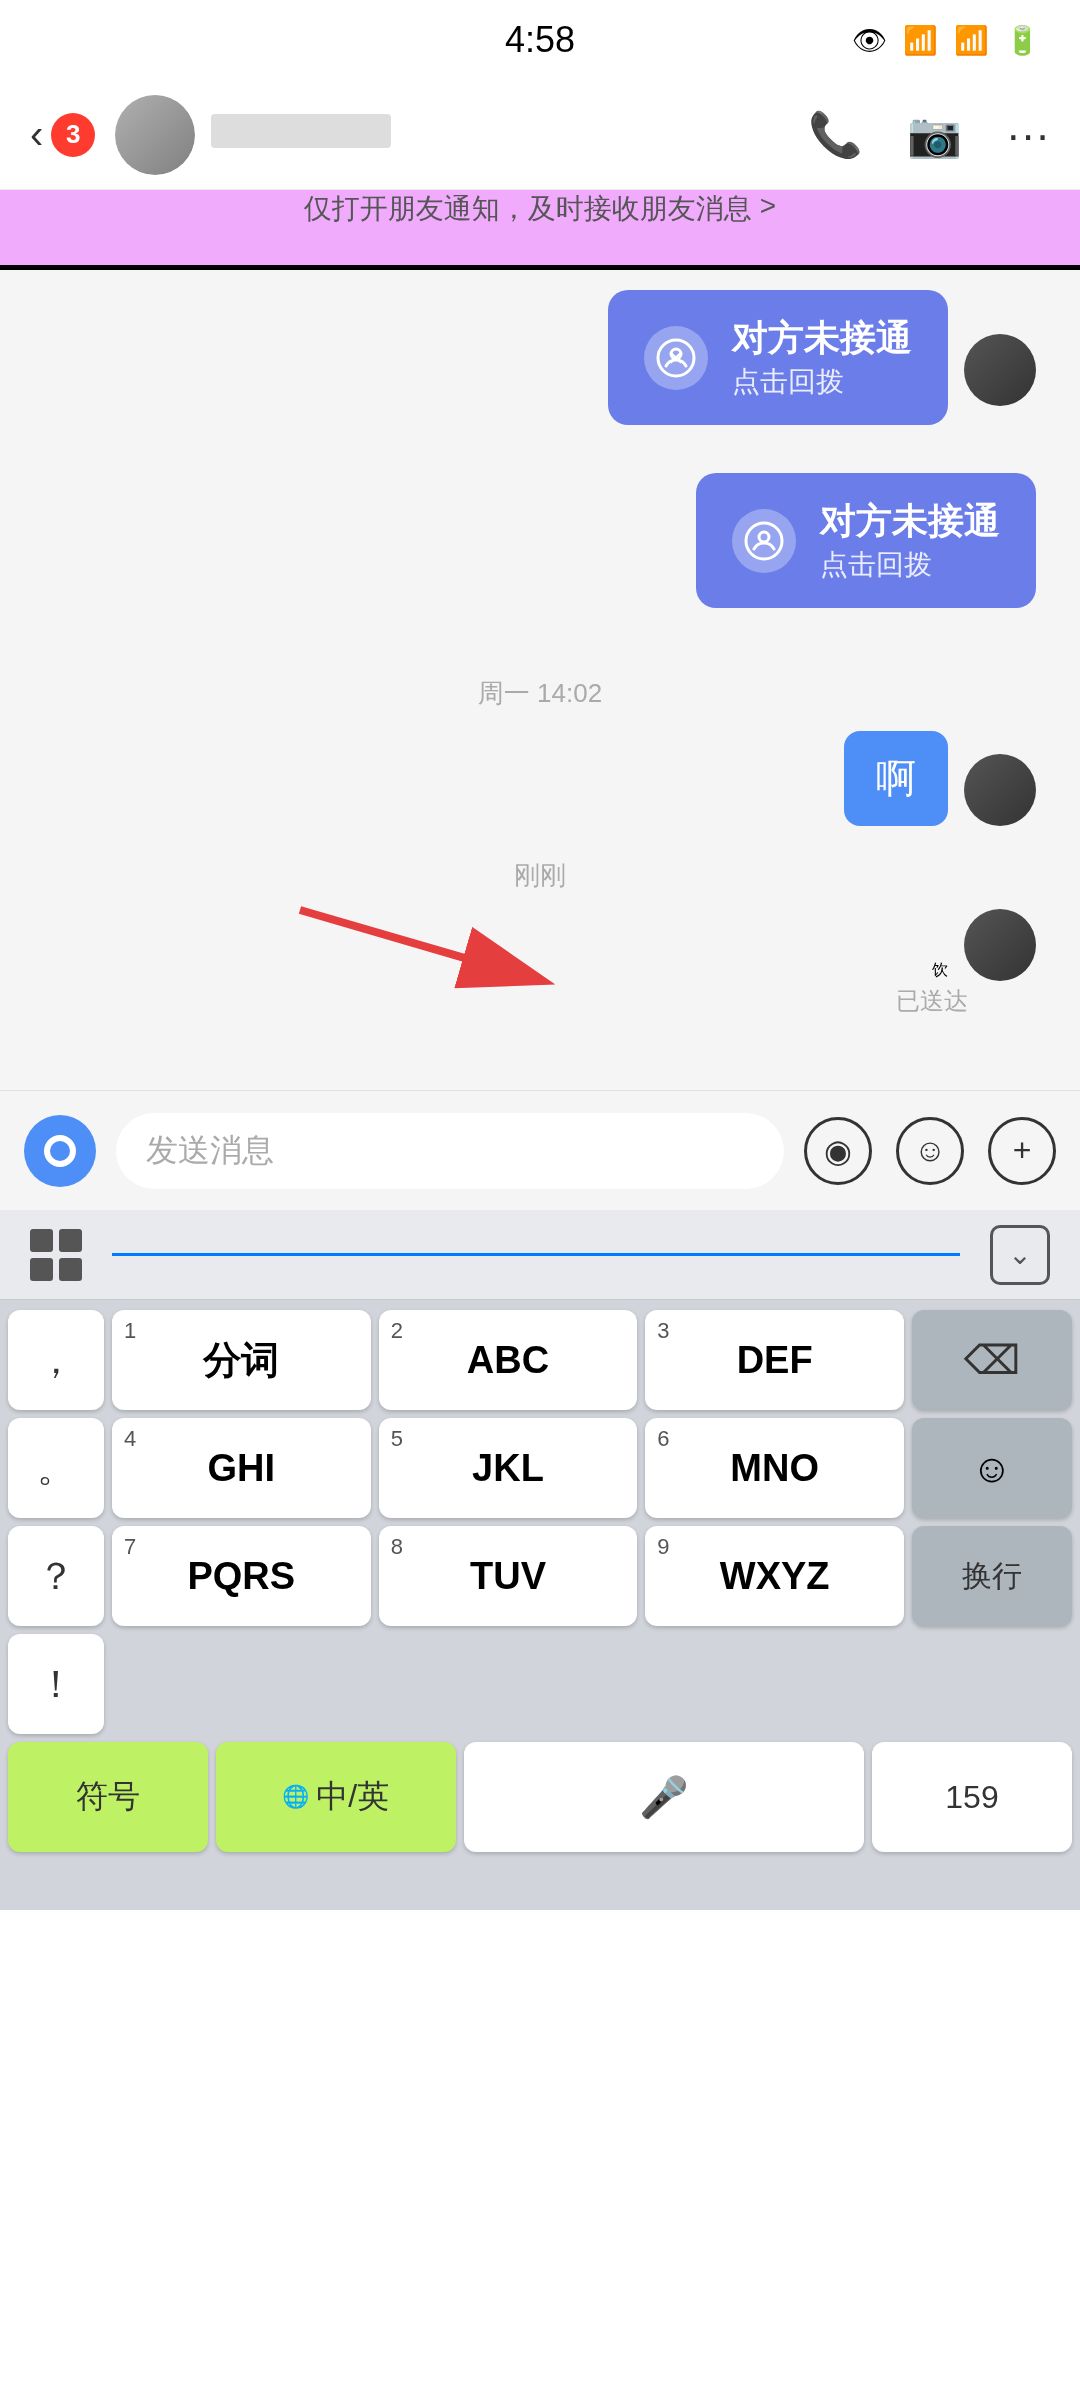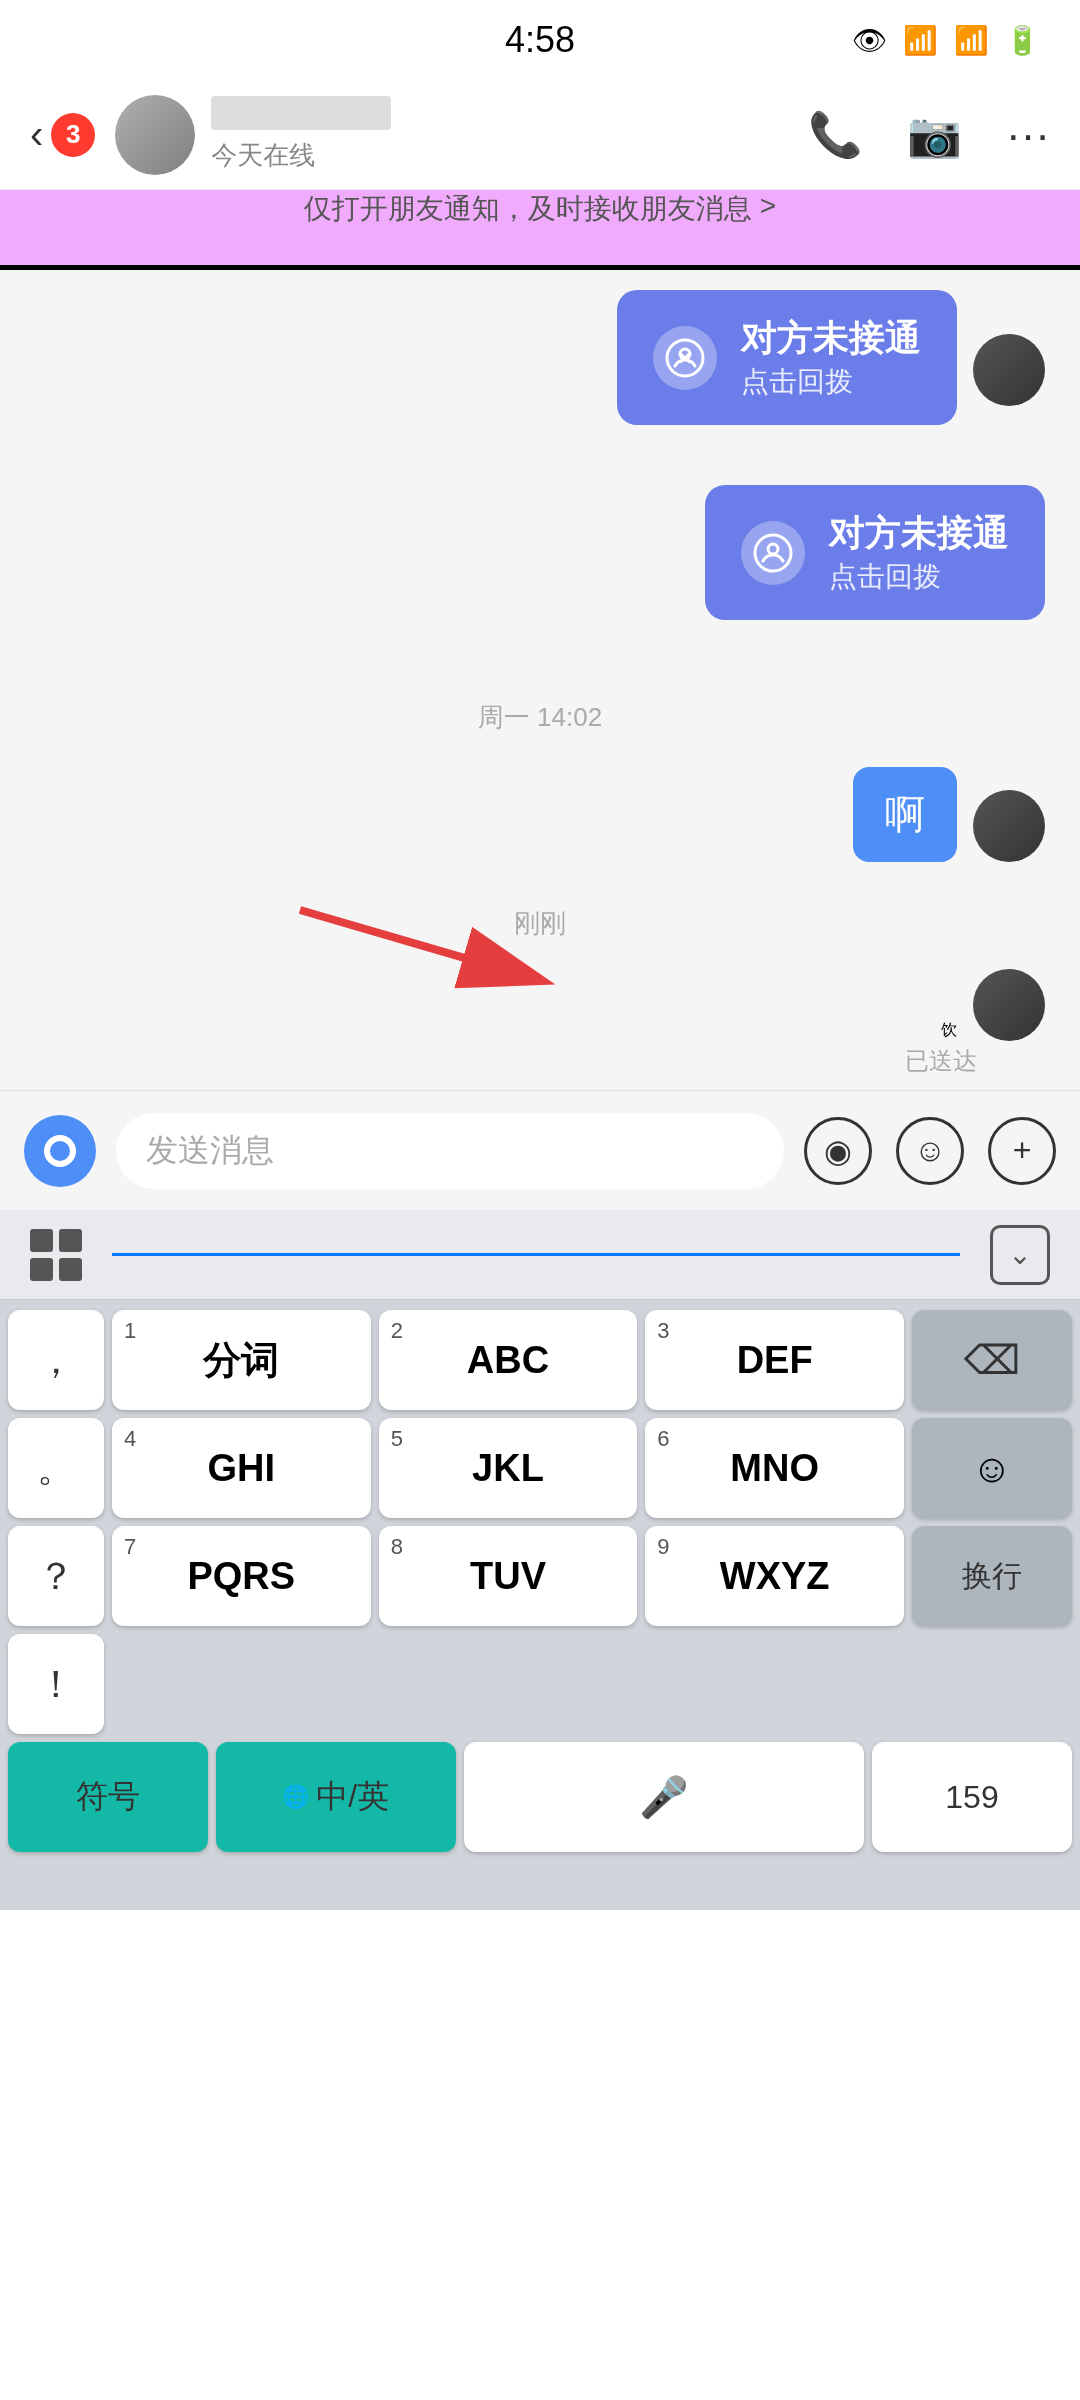--- a/index.html
+++ b/index.html
@@ -130,24 +130,24 @@
       font-size: 28px;
       color: #555;
       margin-left: 8px;
     }
 
     
     .chat-area {
       height: 820px;
       overflow: hidden;
       background: #f5f5f5;
-      padding: 20px 35px;
+      padding: 20px 44px;
       display: flex;
       flex-direction: column;
-      gap: 12px;
+      gap: 0;
     }
 
     
     .missed-call-bubble {
       display: flex;
       align-items: center;
       background: #6b7de8;
       border-radius: 20px;
       padding: 24px 36px;
       margin-bottom: 24px;
@@ -429,21 +429,21 @@
     }
 
     
     .keyboard-bottom {
       padding: 0 8px;
       display: flex;
       gap: 8px;
     }
     .key-bottom {
       height: 110px;
-      background: #14b8a6;
+      background: #bef264;
       border-radius: 12px;
       display: flex;
       align-items: center;
       justify-content: center;
       font-size: 32px;
       color: #333;
       box-shadow: 0 2px 4px rgba(0,0,0,0.2);
     }
     .key-bottom-white {
       background: #fff;
@@ -489,21 +489,20 @@
 <div class="header">
   <div class="header-back">
     <span class="back-arrow">‹</span>
     <div class="back-badge">3</div>
   </div>
   <div class="header-avatar">
     <div class="avatar-placeholder"></div>
   </div>
   <div class="header-info">
     <div class="header-name"></div>
-    <div class="header-status">今天在线</div>
   </div>
   <div class="header-actions">
     <span class="header-action-icon">📞</span>
     <span class="header-action-icon">📷</span>
     <span class="header-action-icon">···</span>
   </div>
 </div>
 
 <div class="notification-bar">
   <span class="notification-text">仅打开朋友通知，及时接收朋友消息</span>

